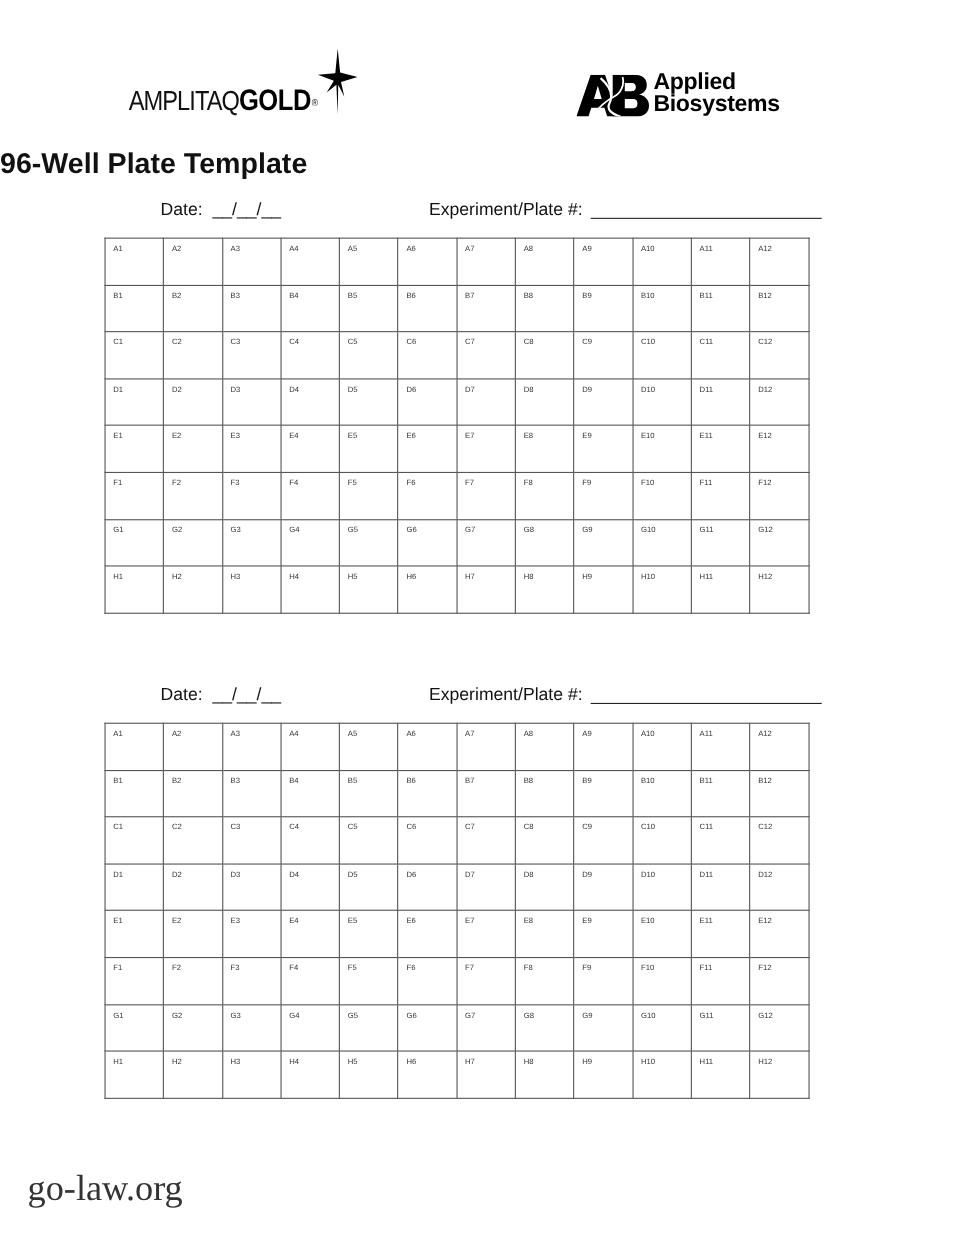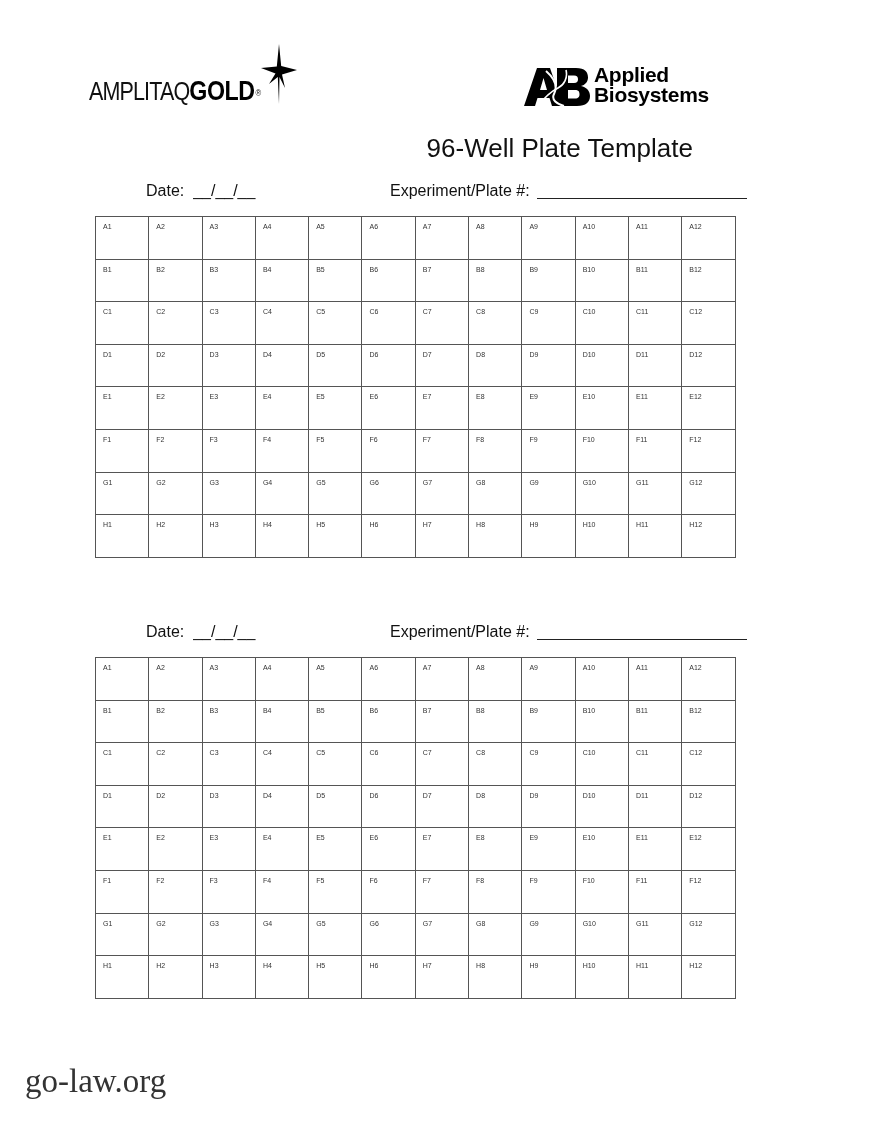--- a/index.html
+++ b/index.html
@@ -11,21 +11,21 @@
       width: 869px;
       height: 1124px;
       position: relative;
       overflow: hidden;
       font-family: "Liberation Sans", sans-serif;
       color: #111;
     }
     
     .logo-amplitaq {
       position: absolute;
-      left: 89px;
+      left: 117px;
       top: 44px;
       width: 210px;
       height: 62px;
     }
     .amp-text {
       position: absolute;
       left: 0;
       top: 34px;
       font-size: 25px;
       line-height: 26px;
@@ -81,23 +81,23 @@
       font-weight: bold;
       color: #000;
       letter-spacing: -0.3px;
     }
     
     .page-title {
       position: absolute;
       left: 0;
       width: 693px;
       top: 133px;
-      text-align: right;
+      text-align: left;
       font-size: 26px;
-      font-weight: normal;
+      font-weight: bold;
       line-height: 30px;
       color: #111;
     }
     
     .meta-row {
       position: absolute;
       left: 102px;
       width: 620px;
       height: 22px;
       font-size: 16px;

